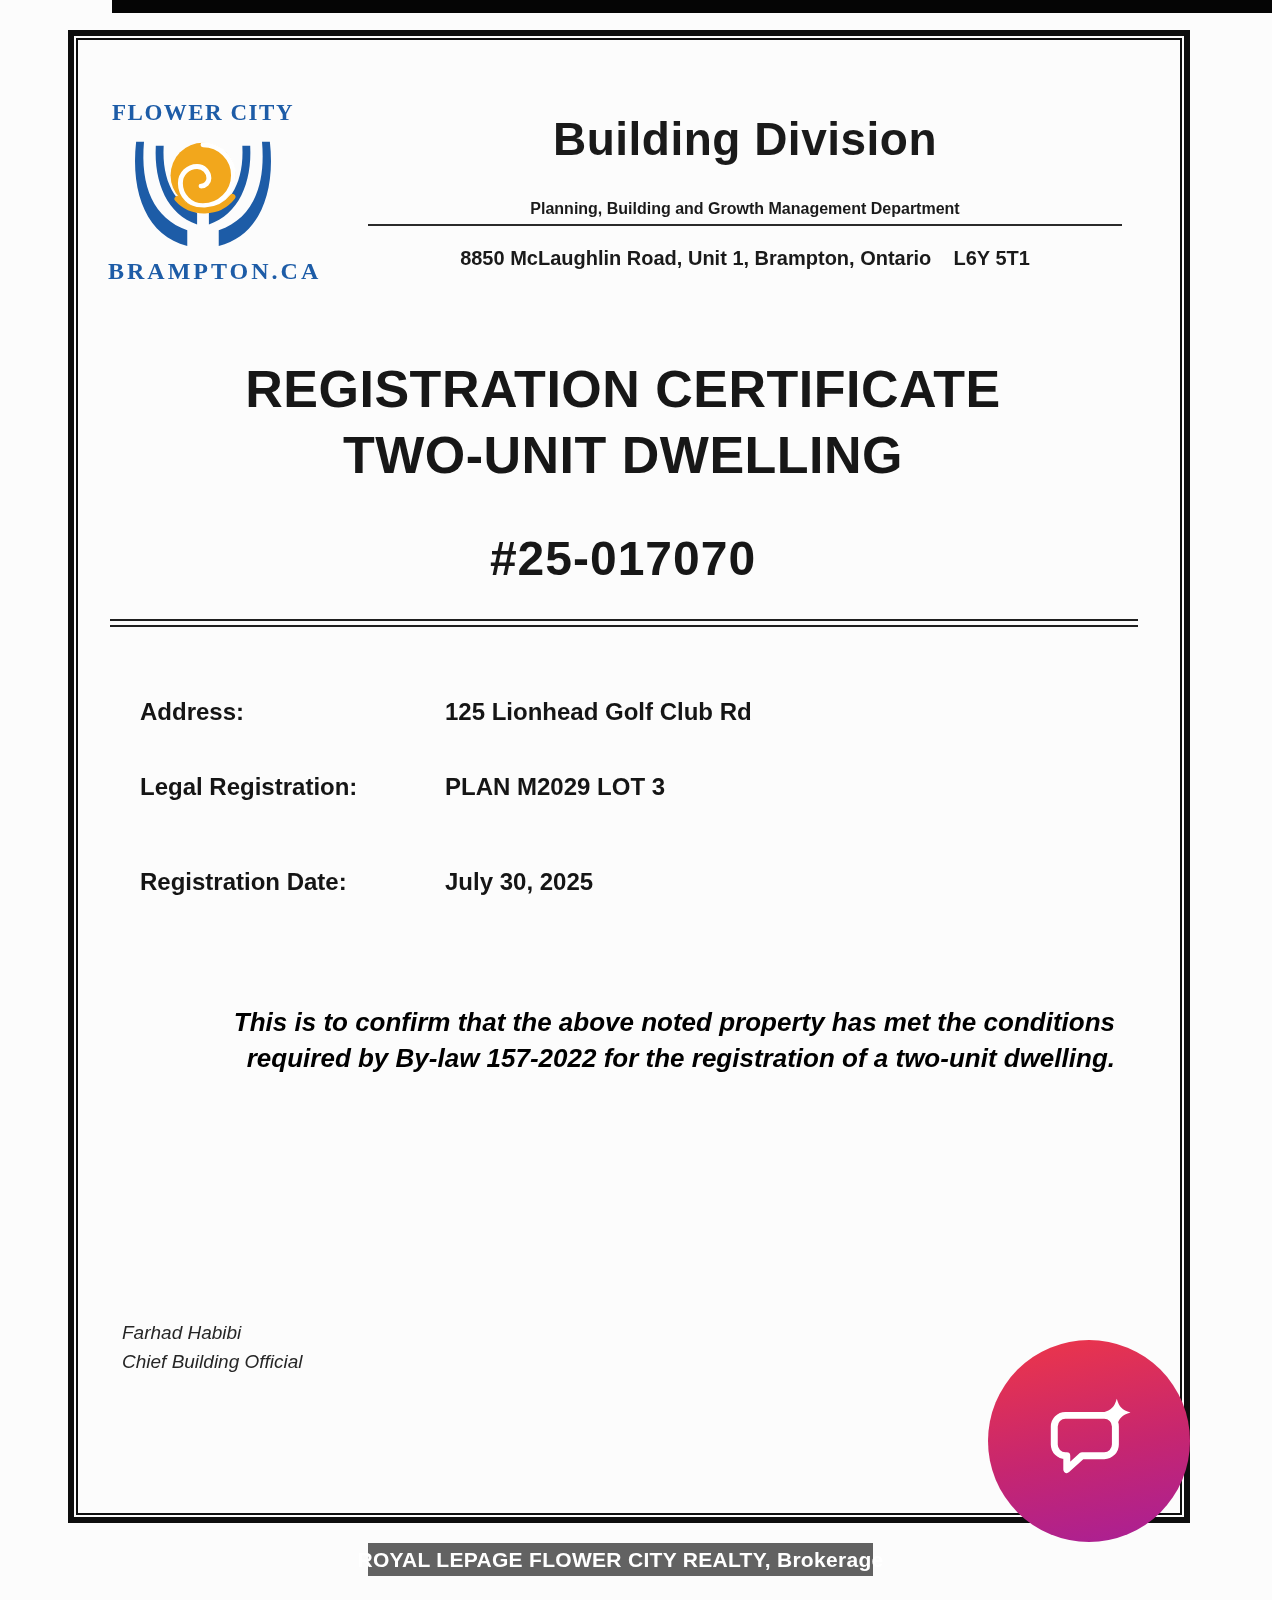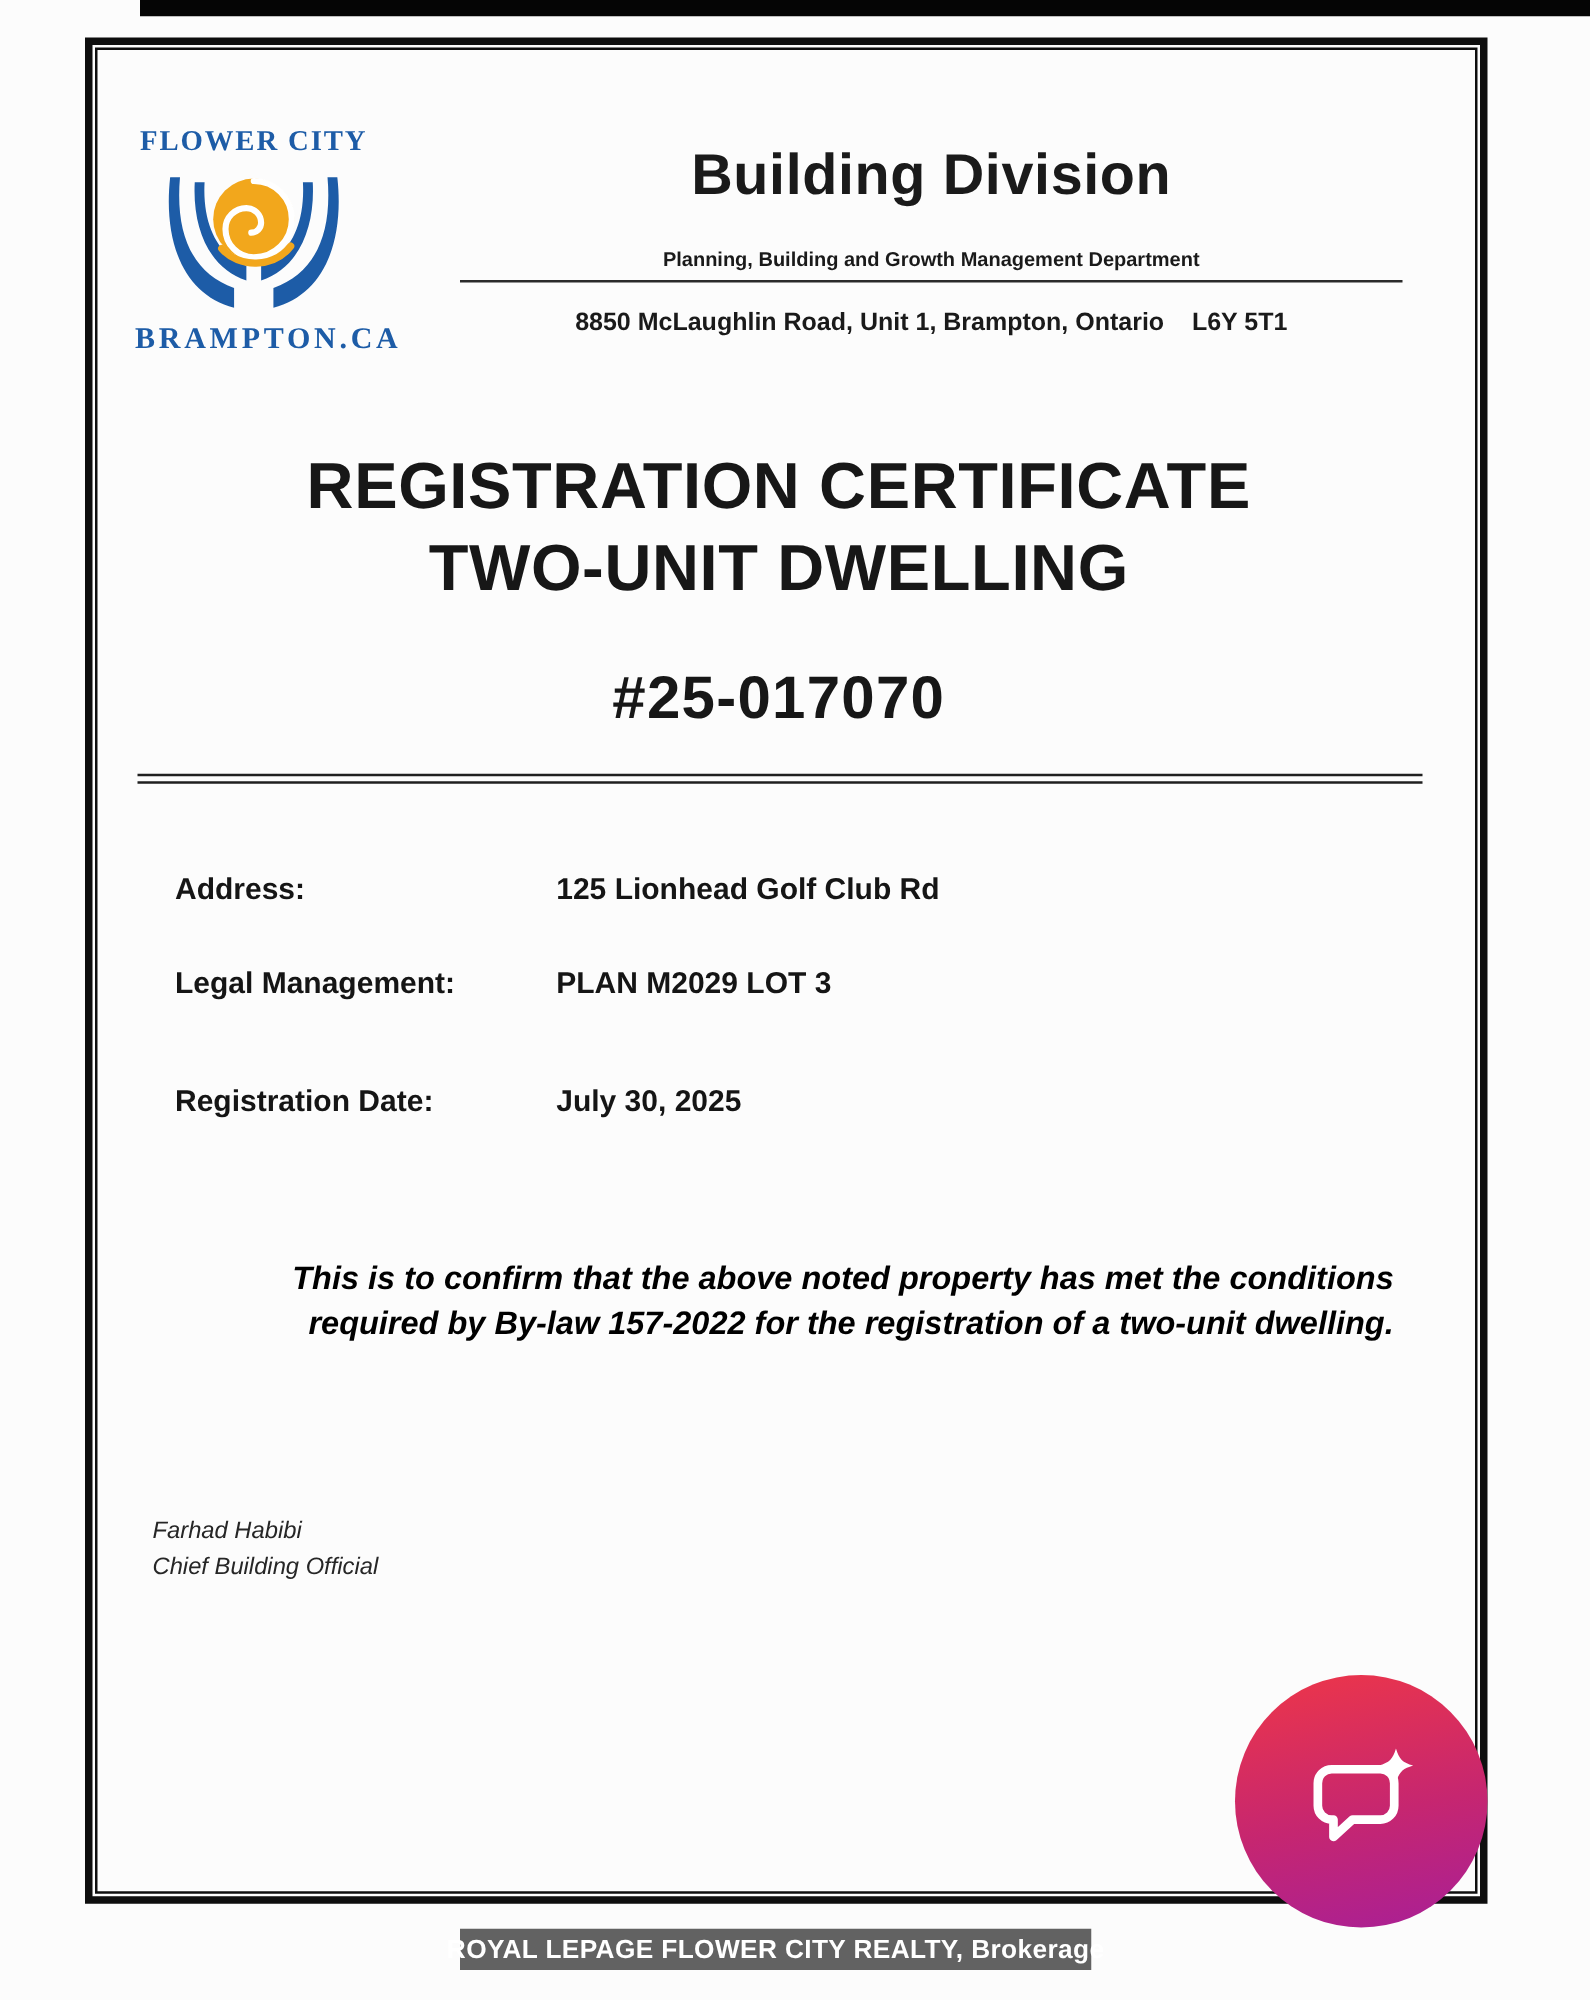--- a/index.html
+++ b/index.html
@@ -52,21 +52,21 @@
   .row-legal { top:773px; }
   .row-registration { top:868px; }
 
   
   .confirmation {
     position:absolute; left:115px; top:1004px; width:1000px; text-align:right;
     font-size:26px; line-height:36px; font-weight:bold; font-style:italic; color:#000000;
   }
 
   
-  .signature { position:absolute; left:122px; top:1210px; font-style:italic; font-size:19px; line-height:29px; color:#262626; }
+  .signature { position:absolute; left:122px; top:1318px; font-style:italic; font-size:19px; line-height:29px; color:#262626; }
 
   
   .badge {
     position:absolute; left:988px; top:1340px; width:202px; height:202px; border-radius:50%;
     background:linear-gradient(168deg, #e8344e 8%, #c62670 55%, #a81f97 100%);
     display:flex; align-items:center; justify-content:center; z-index:5;
   }
 
   
   .watermark {
@@ -116,21 +116,21 @@
     <div class="cert-number">#25-017070</div>
   </div>
 
   <div class="double-rule"></div>
 
   <div class="field-row row-address">
     <span class="field-label">Address:</span>
     <span class="field-value">125 Lionhead Golf Club Rd</span>
   </div>
   <div class="field-row row-legal">
-    <span class="field-label">Legal Management:</span>
+    <span class="field-label">Legal Registration:</span>
     <span class="field-value">PLAN M2029 LOT 3</span>
   </div>
   <div class="field-row row-registration">
     <span class="field-label">Registration Date:</span>
     <span class="field-value">July 30, 2025</span>
   </div>
 
   <div class="confirmation">
     <div>This is to confirm that the above noted property has met the conditions</div>
     <div>required by By-law 157-2022 for the registration of a two-unit dwelling.</div>

